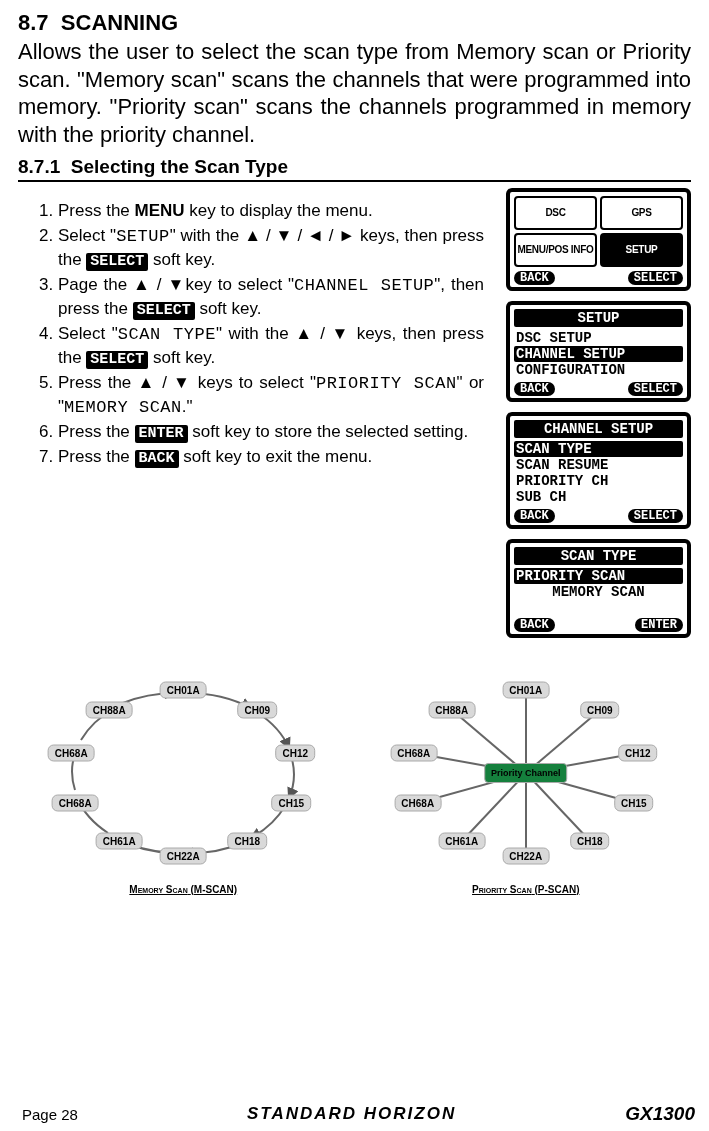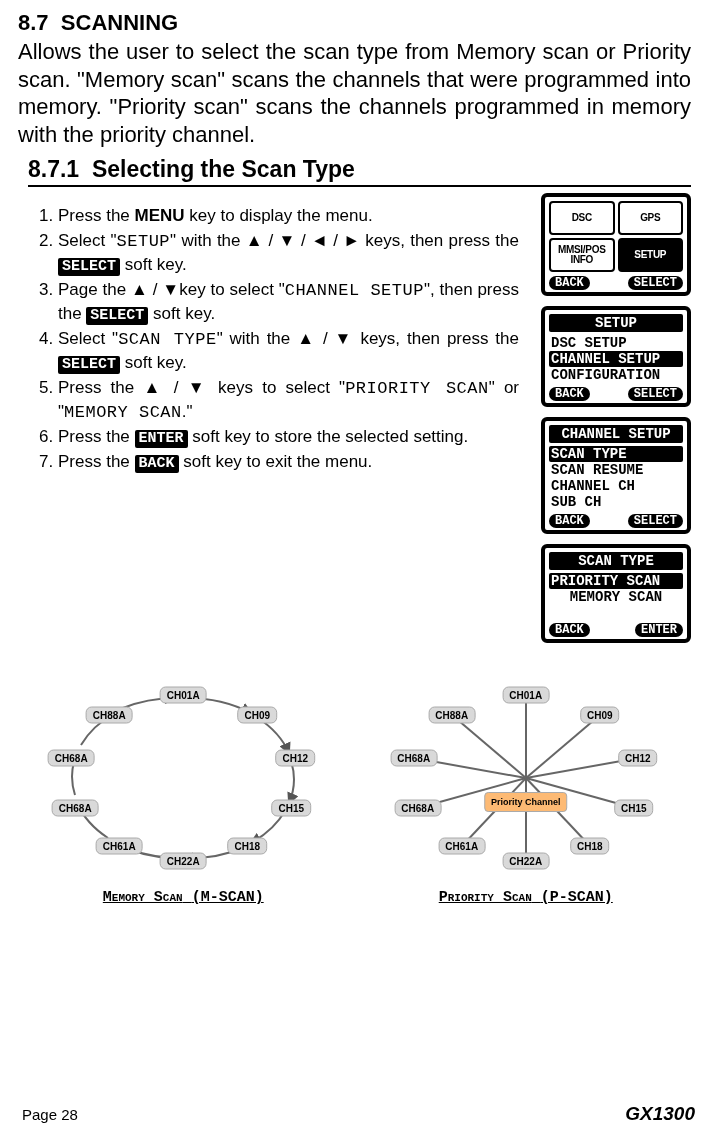--- a/index.html
+++ b/index.html
@@ -22,25 +22,25 @@
     font-weight: bold;
     margin: 0 0 2px 0;
   }
   .intro {
     font-size: 22px;
     line-height: 1.25;
     margin: 0 0 8px 0;
     text-align: justify;
   }
   .sub-title {
-    font-size: 23px;
+    font-size: 19px;
     font-weight: bold;
     border-bottom: 2px solid #000;
     padding-bottom: 2px;
-    margin: 4px 0 6px 10px;
+    margin: 4px 0 6px 0;
   }
   .layout-row {
     display: flex;
     align-items: flex-start;
     gap: 10px;
   }
   .steps {
     flex: 1;
     font-size: 17px;
     line-height: 1.35;
@@ -64,21 +64,21 @@
     font-family: "Courier New", monospace;
     padding: 0 4px;
     border-radius: 2px;
     font-weight: bold;
     font-size: 15px;
     line-height: 1.2;
   }
   .bold { font-weight: bold; }
 
   .screens {
-    width: 150px;
+    width: 185px;
     display: flex;
     flex-direction: column;
     gap: 10px;
   }
   .screen {
     border: 4px solid #000;
     border-radius: 6px;
     background: #fff;
     padding: 4px 4px 2px 4px;
     font-family: "Courier New", monospace;
@@ -169,33 +169,32 @@
     font-size: 10px;
     font-weight: bold;
     white-space: nowrap;
     transform: translate(-50%, -50%);
   }
   .center-chip {
     position: absolute;
     left: 50%;
     top: 50%;
     transform: translate(-50%, -50%);
-    background: #fdba74;
+    background: #15803d;
     border: 1px solid #aaa;
     border-radius: 4px;
     padding: 4px 6px;
     font-size: 9px;
     font-weight: bold;
-    margin-top: 24px;
   }
   .diag-caption {
     margin-top: 6px;
-    font-size: 15px;
+    font-size: 10px;
     text-align: center;
-    font-family: Liberation Mono, monospace;
+    font-family: Liberation Sans, sans-serif;
   }
   .diag-caption .und { text-decoration: underline; }
   .diag-caption .small-caps { font-variant: small-caps; }
 
   svg.arrows {
     position: absolute;
     left: 0; top: 0;
     width: 300px;
     height: 210px;
     pointer-events: none;
@@ -268,21 +267,21 @@
         </li>
       </ol>
     </div>
 
     <div class="screens">
 
       <div class="screen">
         <div class="icon-grid">
           <div class="icon-cell">DSC</div>
           <div class="icon-cell">GPS</div>
-          <div class="icon-cell">MMSI/POS INFO</div>
+          <div class="icon-cell">MENU/POS INFO</div>
           <div class="icon-cell sel-cell">SETUP</div>
         </div>
         <div class="btnrow">
           <span class="scr-btn">BACK</span>
           <span class="scr-btn">SELECT</span>
         </div>
       </div>
 
       <div class="screen">
         <span class="scr-title">SETUP</span>
@@ -292,21 +291,21 @@
         <div class="btnrow">
           <span class="scr-btn">BACK</span>
           <span class="scr-btn">SELECT</span>
         </div>
       </div>
 
       <div class="screen">
         <span class="scr-title">CHANNEL SETUP</span>
         <div class="row sel">SCAN TYPE</div>
         <div class="row">SCAN RESUME</div>
-        <div class="row">CHANNEL CH</div>
+        <div class="row">PRIORITY CH</div>
         <div class="row">SUB CH</div>
         <div class="btnrow">
           <span class="scr-btn">BACK</span>
           <span class="scr-btn">SELECT</span>
         </div>
       </div>
 
       <div class="screen">
         <span class="scr-title">SCAN TYPE</span>
         <div class="row sel">PRIORITY SCAN</div>
@@ -391,16 +390,17 @@
       </div>
       <div class="diag-caption">
         <span class="und"><span class="small-caps bold">Priority Scan</span> <span class="bold">(P-SCAN)</span></span>
       </div>
     </div>
 
   </div>
 
   <div class="footer">
     <span>Page 28</span>
+    <span class="brand">STANDARD HORIZON</span>
     <span class="model">GX1300</span>
   </div>
 
 </div>
 
 </body></html>

